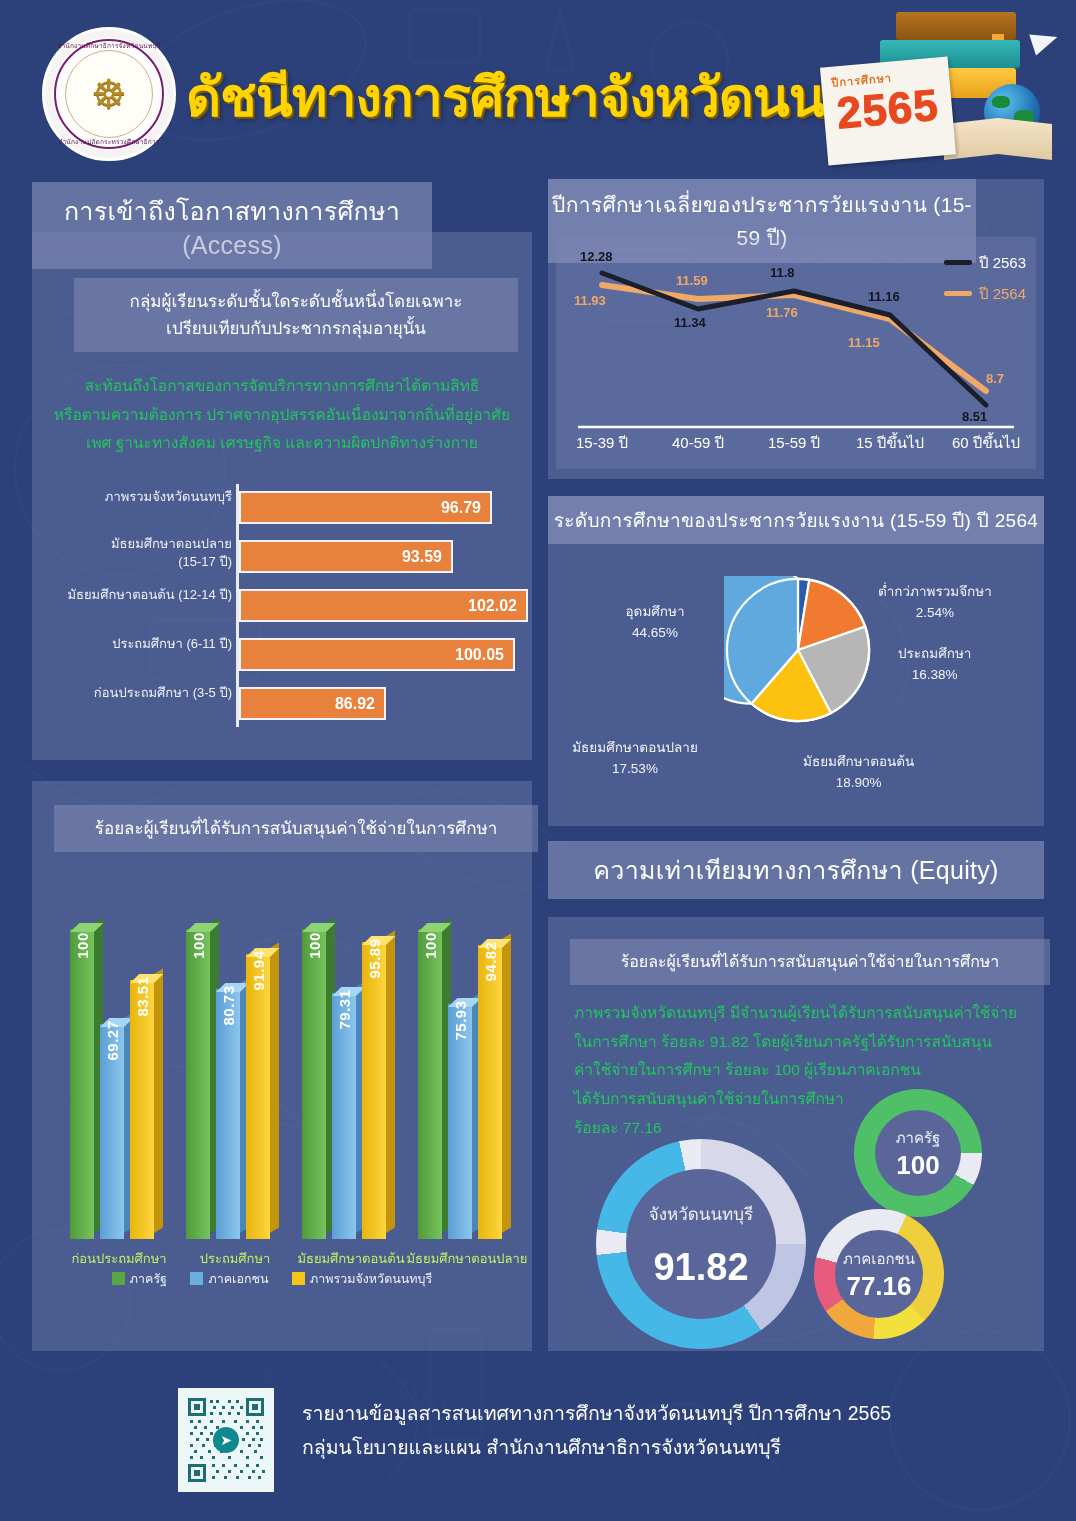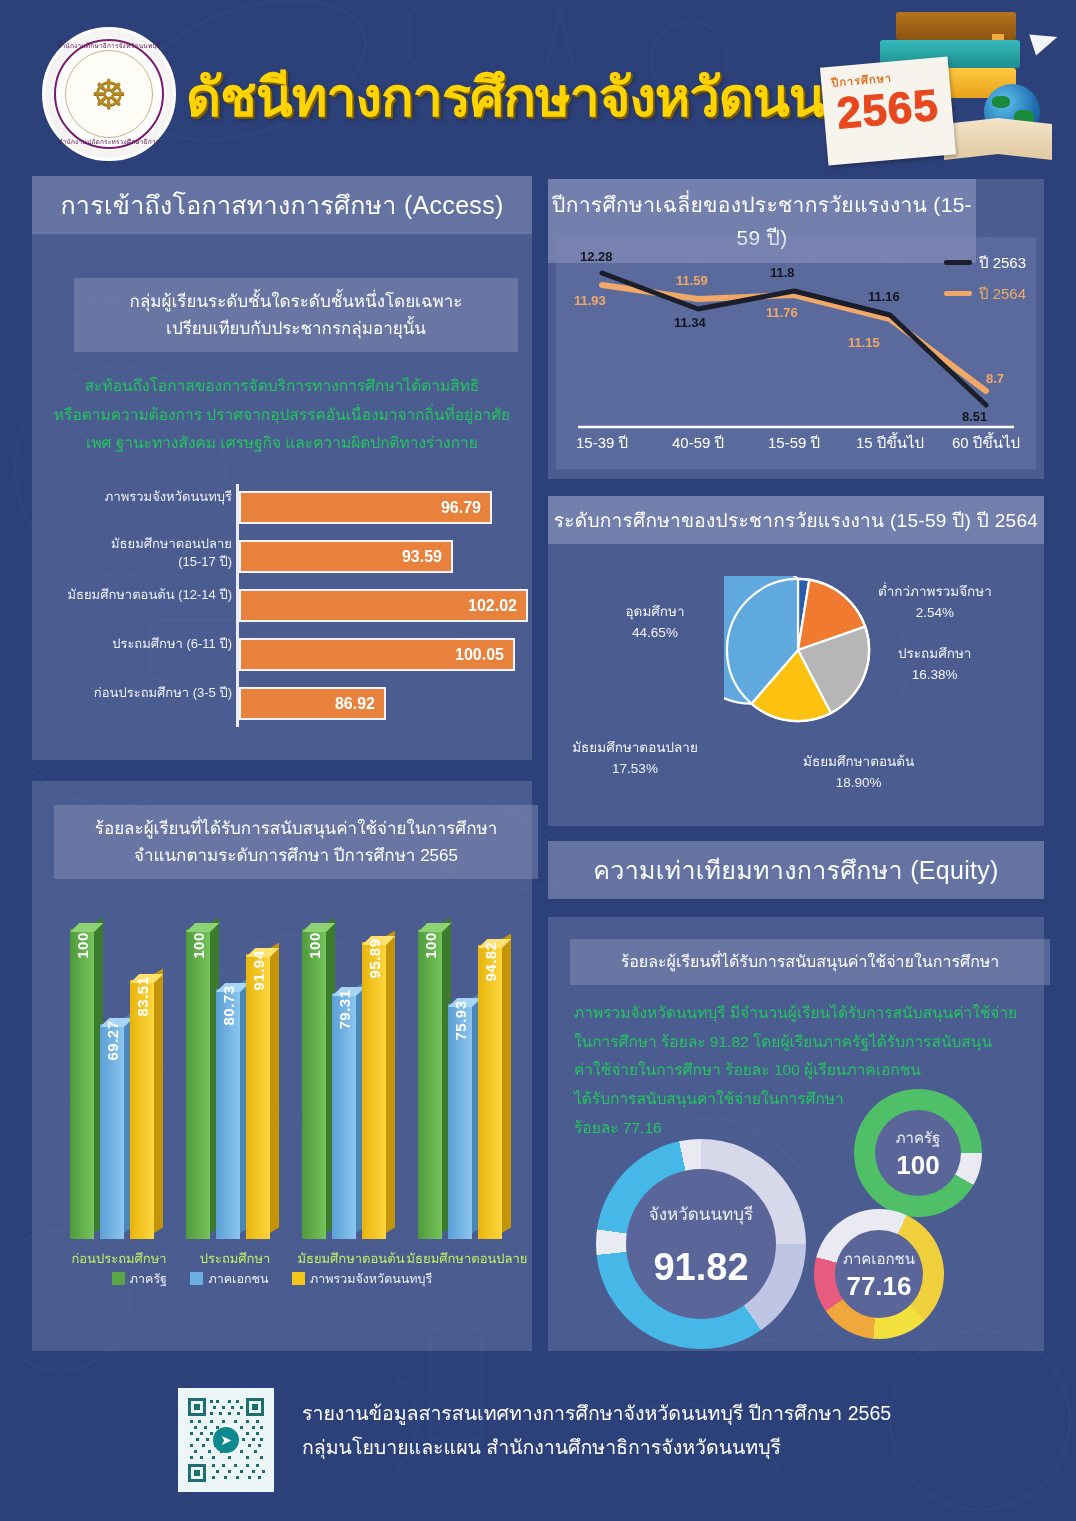--- a/index.html
+++ b/index.html
@@ -54,21 +54,21 @@
         border-left:26px solid #ffffff;border-top:11px solid transparent;border-bottom:11px solid transparent;
         transform:rotate(-18deg);opacity:.95;}
   
   .panel{position:absolute;background:rgba(118,131,176,.42);}
   .panel-head{background:rgba(149,157,196,.55);color:#fff;text-align:center;
         font-size:25px;padding:9px 0;letter-spacing:.3px;}
   .sub-head{background:rgba(150,158,196,.40);text-align:center;font-size:17px;
         line-height:1.6;padding:10px 14px;color:#fff;}
   .body-text{font-size:15.5px;line-height:1.85;color:#22c55e;}
   
-  #access-head{left:32px;top:176px;width:500px;}
+  #access-head{left:32px;top:182px;width:400px;}
   #access-panel{left:32px;top:232px;width:500px;height:528px;}
   #access-sub{position:absolute;left:42px;top:46px;width:416px;}
   #access-desc{position:absolute;left:14px;top:140px;width:472px;text-align:center;}
   
   #hbar{position:absolute;left:8px;top:252px;width:484px;height:248px;}
   #hbar .axis{position:absolute;left:196px;top:0;width:3px;height:243px;background:#e9ecf5;}
   .hrow{position:absolute;left:0;width:484px;height:40px;}
   .hlab{position:absolute;right:292px;width:190px;text-align:right;font-size:13px;
         line-height:1.35;color:#eef0f7;}
   .hbarfill{position:absolute;left:199px;height:33px;background:#e8813b;border:2px solid #f2f3f8;
@@ -254,21 +254,20 @@
         <span class="hval">86.92</span>
       </div>
     </div>
   </div>
 </div>
 
 <div class="panel" id="bar3d-panel">
 
   <div class="sub-head" id="bar3d-sub">
     <div>ร้อยละผู้เรียนที่ได้รับการสนับสนุนค่าใช้จ่ายในการศึกษา</div>
-    <div>จำแนกตามระดับการศึกษา ปีการศึกษา 2565</div>
   </div>
 
   <div id="bar3d-plot">
 
     <div class="grp" style="left:20px;">
       <div class="b3" style="left:4px;height:310px;">
         <div class="face" style="background:linear-gradient(90deg,#4f9a3c,#76c45c);"></div>
         <div class="side" style="background:#3d7b2f;"></div>
         <div class="top" style="background:#8ed373;"></div>
         <div class="num">100</div>

